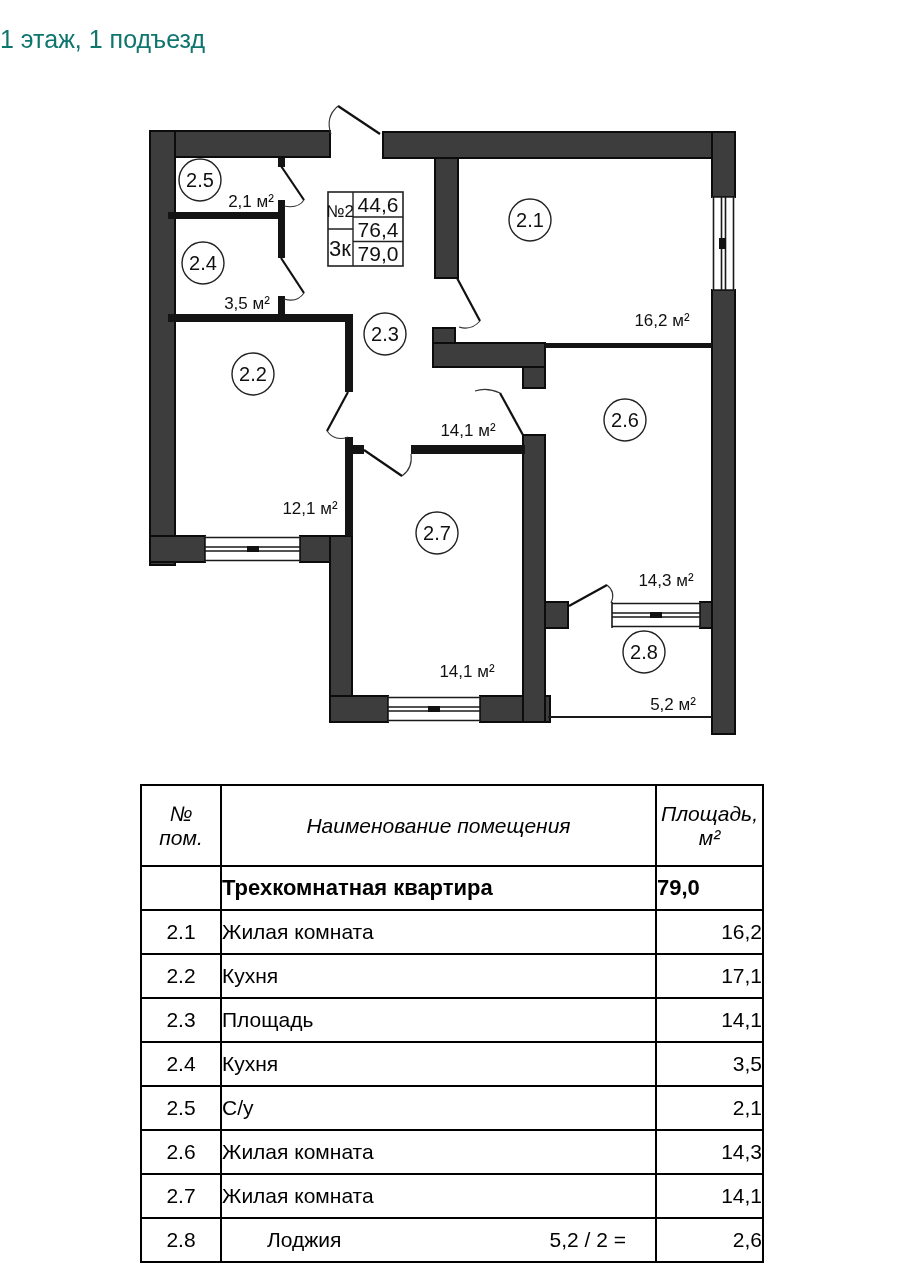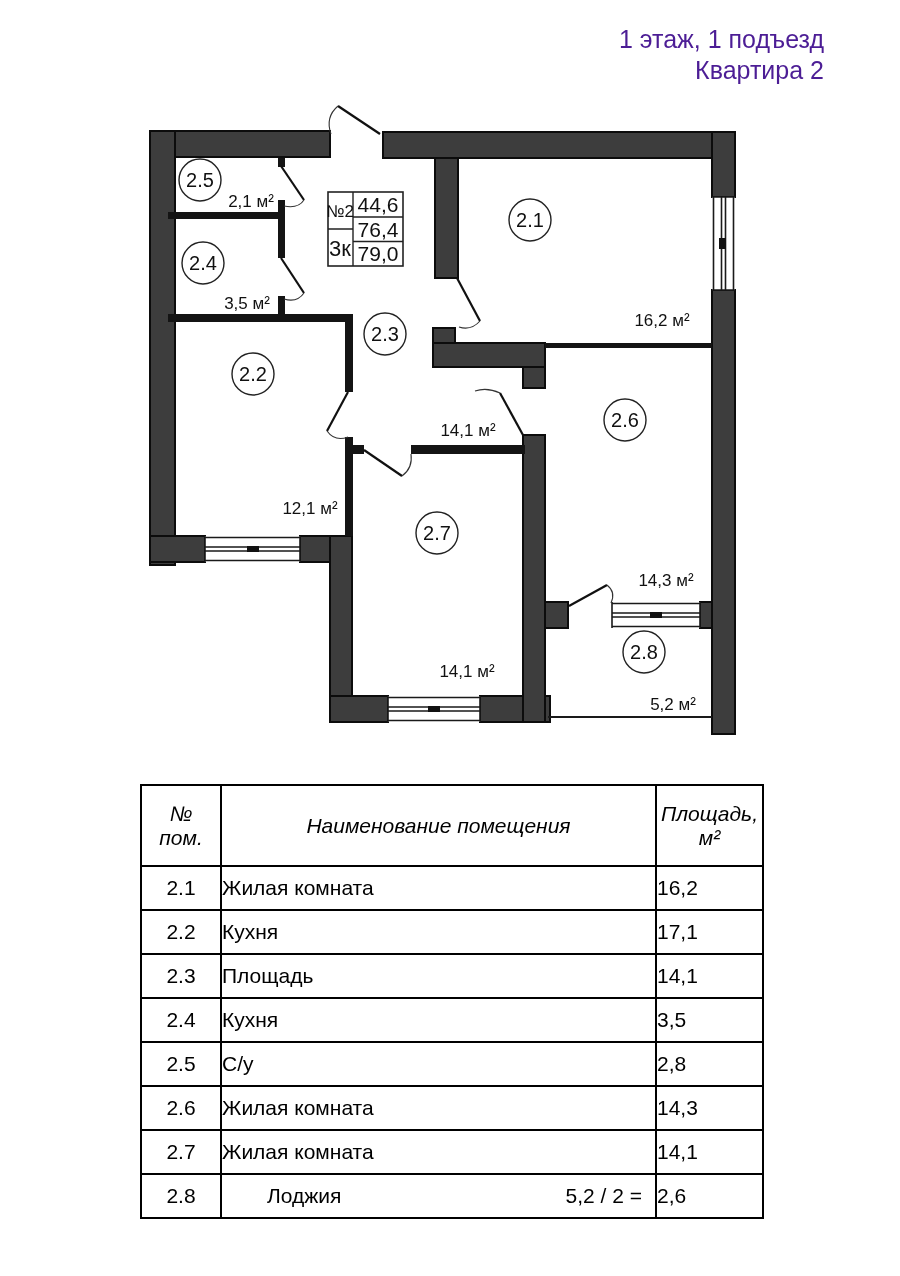--- a/index.html
+++ b/index.html
@@ -1,22 +1,22 @@
 <!DOCTYPE html>
 <html><head>
 <meta charset="utf-8">
 <style>
   html,body{margin:0;padding:0;}
   body{
     width:900px;height:1276px;background:#ffffff;position:relative;
     font-family:"Liberation Sans","DejaVu Sans",sans-serif;color:#000;
   }
   .title{
-    position:absolute;top:24px;left:0;width:824px;text-align:right;
-    font-size:25px;line-height:31px;color:#4c1d95;
+    position:absolute;top:24px;left:0;width:824px;text-align:left;
+    font-size:25px;line-height:31px;color:#0f766e;
   }
   svg{position:absolute;top:0;left:0;}
   .wall{fill:#3d3d3d;stroke:#0c0c0c;stroke-width:2px;}
   .wallt{fill:#141414;stroke:none;}
   .winline{stroke:#1a1a1a;stroke-width:1.6px;fill:none;}
   .leaf{stroke:#111;stroke-width:2.2px;fill:none;}
   .arc{stroke:#333;stroke-width:1.1px;fill:none;}
   .circ{fill:#fff;stroke:#222;stroke-width:1.4px;}
   .roomnum{font-size:20px;text-anchor:middle;fill:#111;}
   .arealbl{font-size:17px;text-anchor:middle;fill:#111;}
@@ -26,30 +26,29 @@
   table.areas{
     position:absolute;left:140px;top:784px;width:622px;
     border-collapse:collapse;table-layout:fixed;font-size:21px;
   }
   table.areas td{border:2px solid #000;padding:0;vertical-align:middle;overflow:hidden;}
   tr.hdr td{height:79px;font-style:italic;text-align:center;font-size:21px;line-height:24px;}
   tr.sum td{height:42px;font-weight:bold;font-size:22px;}
   tr.r td{height:42px;}
   .cno{text-align:center;}
   .cname{padding-left:45px;}
-  .cname-flex{display:flex;justify-content:space-between;align-items:center;padding-left:45px;padding-right:13px;}
-  .carea{text-align:left;}
+  .cname-flex{display:flex;justify-content:space-between;align-items:center;padding-left:45px;padding-right:29px;}
+  .carea{text-align:right;}
   .carea-left{text-align:left;padding-left:9px;}
 </style>
 </head>
 <body>
 
 <div class="title">
   <div>1 этаж, 1 подъезд</div>
-  <div>Квартира 2</div>
 </div>
 
 <svg width="900" height="780" viewBox="0 0 900 780">
 
   <g>
     <rect class="wall" x="150" y="131" width="180" height="26"></rect>
     <rect class="wall" x="383" y="132" width="352" height="26"></rect>
     <rect class="wall" x="150" y="131" width="25" height="434"></rect>
     <rect class="wall" x="150" y="536" width="55" height="26"></rect>
     <rect class="wall" x="300" y="536" width="52" height="26"></rect>
@@ -213,20 +212,25 @@
     <td>
       <div>№</div>
       <div>пом.</div>
     </td>
     <td>Наименование помещения</td>
     <td>
       <div>Площадь,</div>
       <div>м²</div>
     </td>
   </tr>
+  <tr class="sum">
+    <td></td>
+    <td class="cname">Трехкомнатная квартира</td>
+    <td class="carea-left">79,0</td>
+  </tr>
   <tr class="r">
     <td class="cno">2.1</td>
     <td class="cname">Жилая комната</td>
     <td class="carea">16,2</td>
   </tr>
   <tr class="r">
     <td class="cno">2.2</td>
     <td class="cname">Кухня</td>
     <td class="carea">17,1</td>
   </tr>
@@ -236,21 +240,21 @@
     <td class="carea">14,1</td>
   </tr>
   <tr class="r">
     <td class="cno">2.4</td>
     <td class="cname">Кухня</td>
     <td class="carea">3,5</td>
   </tr>
   <tr class="r">
     <td class="cno">2.5</td>
     <td class="cname">С/у</td>
-    <td class="carea">2,8</td>
+    <td class="carea">2,1</td>
   </tr>
   <tr class="r">
     <td class="cno">2.6</td>
     <td class="cname">Жилая комната</td>
     <td class="carea">14,3</td>
   </tr>
   <tr class="r">
     <td class="cno">2.7</td>
     <td class="cname">Жилая комната</td>
     <td class="carea">14,1</td>

